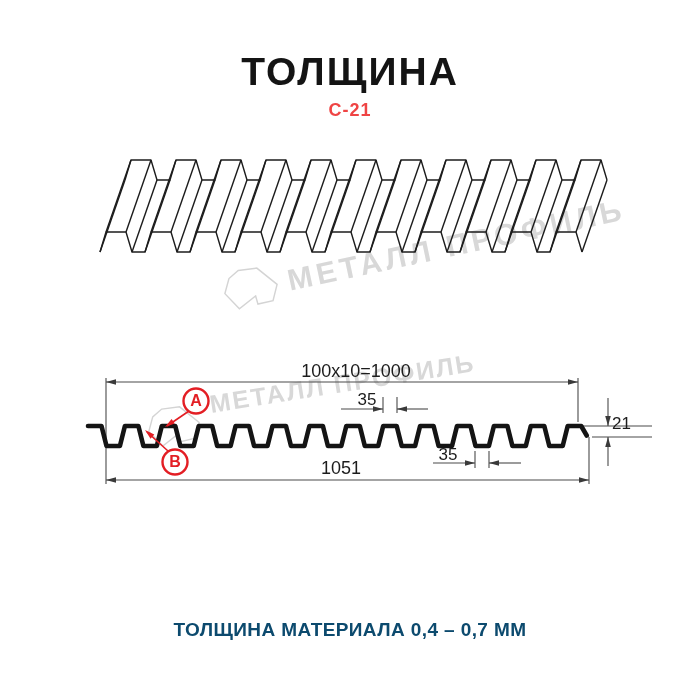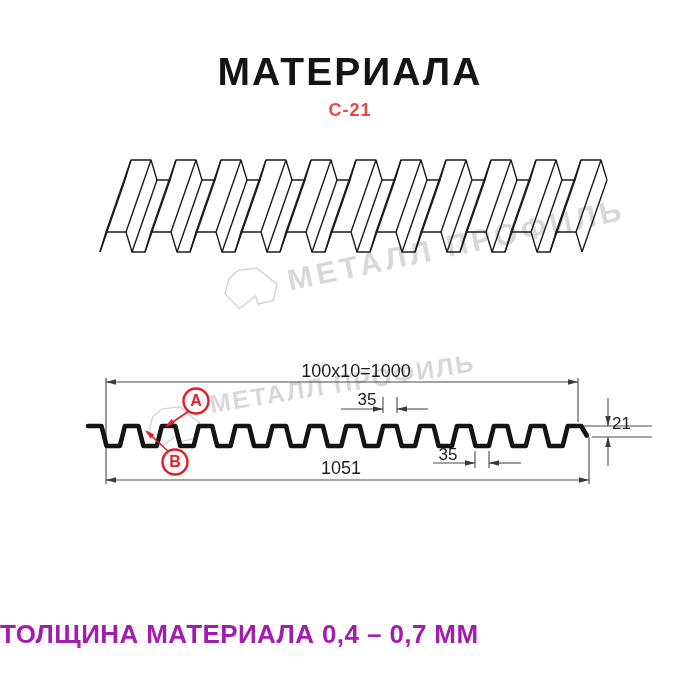--- a/index.html
+++ b/index.html
@@ -2,42 +2,42 @@
 <html><head>
 <meta charset="utf-8">
 <style>
   html,body{margin:0;padding:0;background:#ffffff;}
   #canvas{position:relative;width:700px;height:700px;background:#ffffff;overflow:hidden;
           font-family:"Liberation Sans",sans-serif;}
   .title{position:absolute;top:50px;left:0;right:0;text-align:center;
          font-size:39px;font-weight:bold;letter-spacing:2px;color:#141414;}
   .code{position:absolute;top:100px;left:0;right:0;text-align:center;
         font-size:18px;font-weight:bold;letter-spacing:1px;color:#ef4444;}
-  .footer-note{position:absolute;top:619px;left:0;right:0;text-align:left;
-        font-size:26px;font-weight:bold;letter-spacing:0.4px;color:#a21caf;}
+  .footer-note{position:absolute;top:619px;left:0;right:0;text-align:center;
+        font-size:19px;font-weight:bold;letter-spacing:0.4px;color:#0c4a6e;}
   .wm-text{position:absolute;z-index:1;white-space:nowrap;font-weight:bold;color:#d8d8d8;}
   .wm-text.t1{left:288px;top:264px;font-size:30px;letter-spacing:4px;
         transform:rotate(-12deg);transform-origin:0 50%;}
   .wm-text.t2{left:210px;top:390px;font-size:25px;letter-spacing:2px;
         transform:rotate(-9deg);transform-origin:0 50%;}
   .wm-logo{position:absolute;z-index:1;}
   .wm-logo.l1{left:222px;top:265px;width:58px;height:48px;}
   .wm-logo.l2{left:146px;top:404px;width:56px;height:46px;}
   #drawing{position:absolute;left:0;top:0;z-index:2;}
   .dimtxt{font-family:"Liberation Sans",sans-serif;font-size:18px;fill:#1c1c1c;}
   .dimtxt-sm{font-family:"Liberation Sans",sans-serif;font-size:17px;fill:#1c1c1c;}
   .mark{font-family:"Liberation Sans",sans-serif;font-size:16px;font-weight:bold;
         fill:#e31e24;text-anchor:middle;}
 </style>
 </head>
 <body>
 
 <div id="canvas">
 
-  <div class="title">МАТЕРИАЛА</div>
+  <div class="title">ТОЛЩИНА</div>
   <div class="code">С-21</div>
 
   <svg class="wm-logo l1" viewBox="0 0 100 80">
     <path d="M28,8 L60,4 L95,32 L88,60 L62,66 L58,52 L30,74 L5,48 L12,22 Z" fill="none" stroke="#d4d4d4" stroke-width="2.5"></path>
   </svg>
   <div class="wm-text t1">МЕТАЛЛ ПРОФИЛЬ</div>
 
   <svg class="wm-logo l2" viewBox="0 0 100 80">
     <path d="M28,8 L60,4 L95,32 L88,60 L62,66 L58,52 L30,74 L5,48 L12,22 Z" fill="none" stroke="#d4d4d4" stroke-width="2.5"></path>
   </svg>

